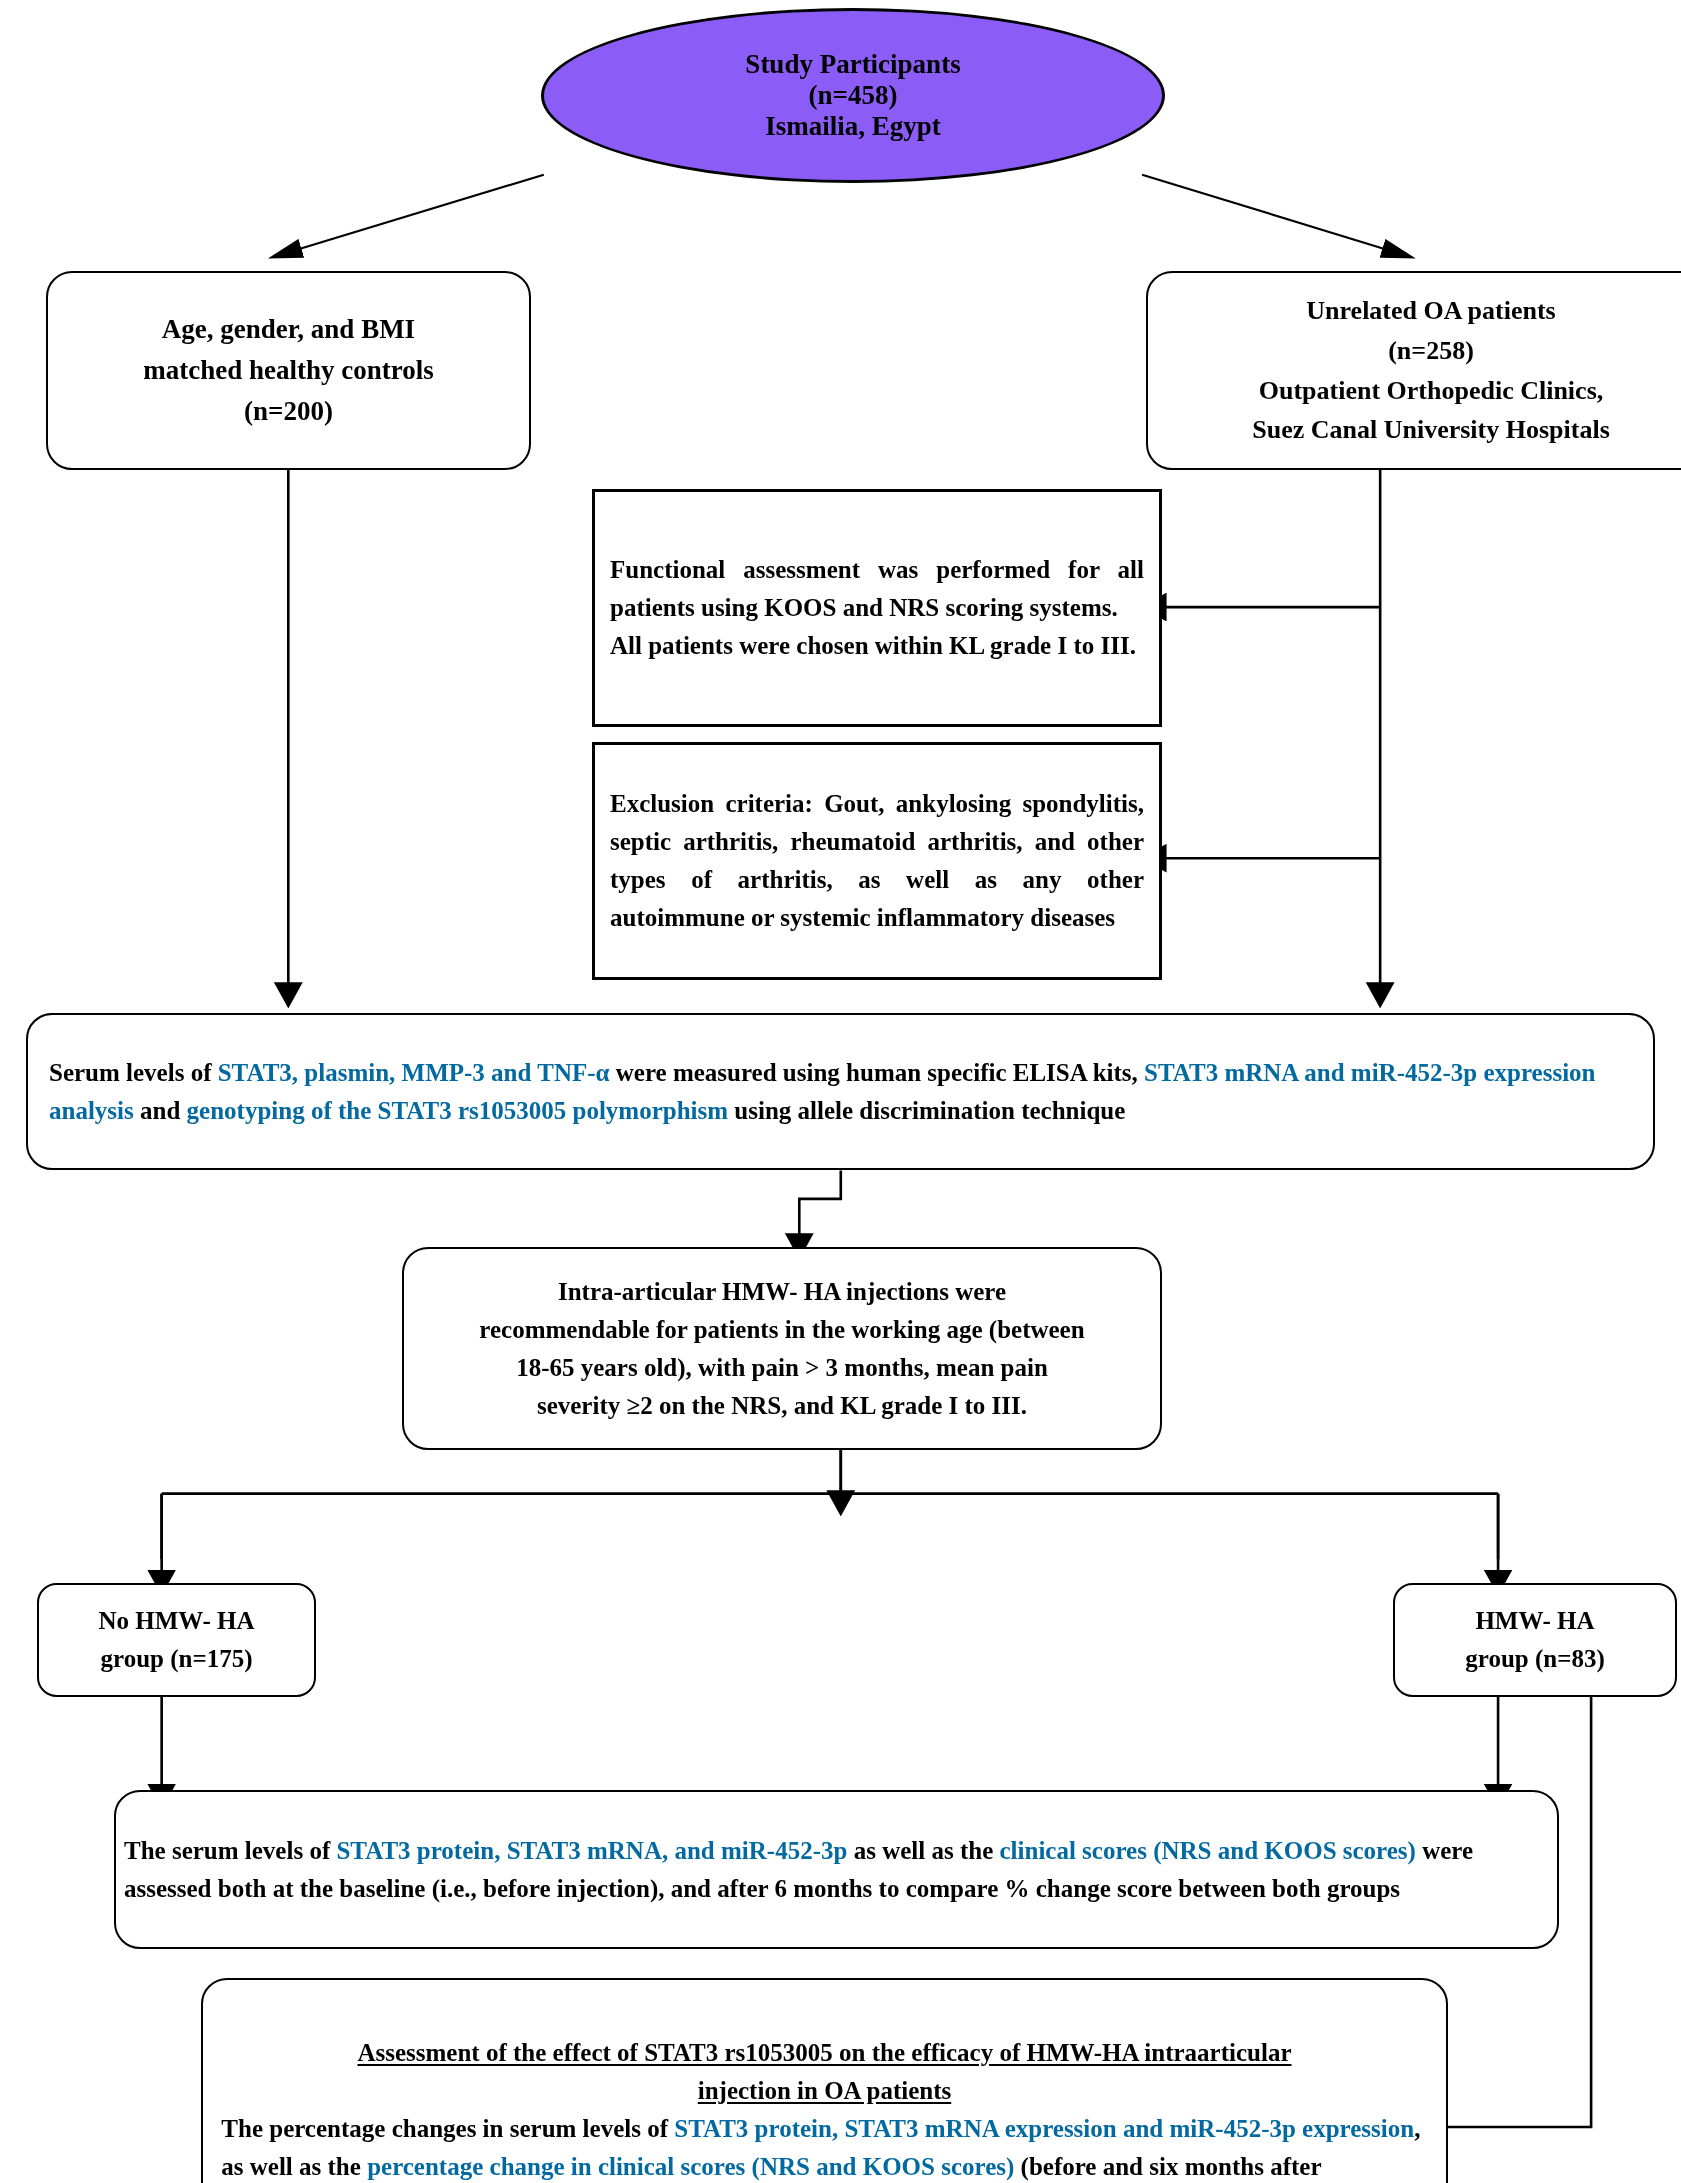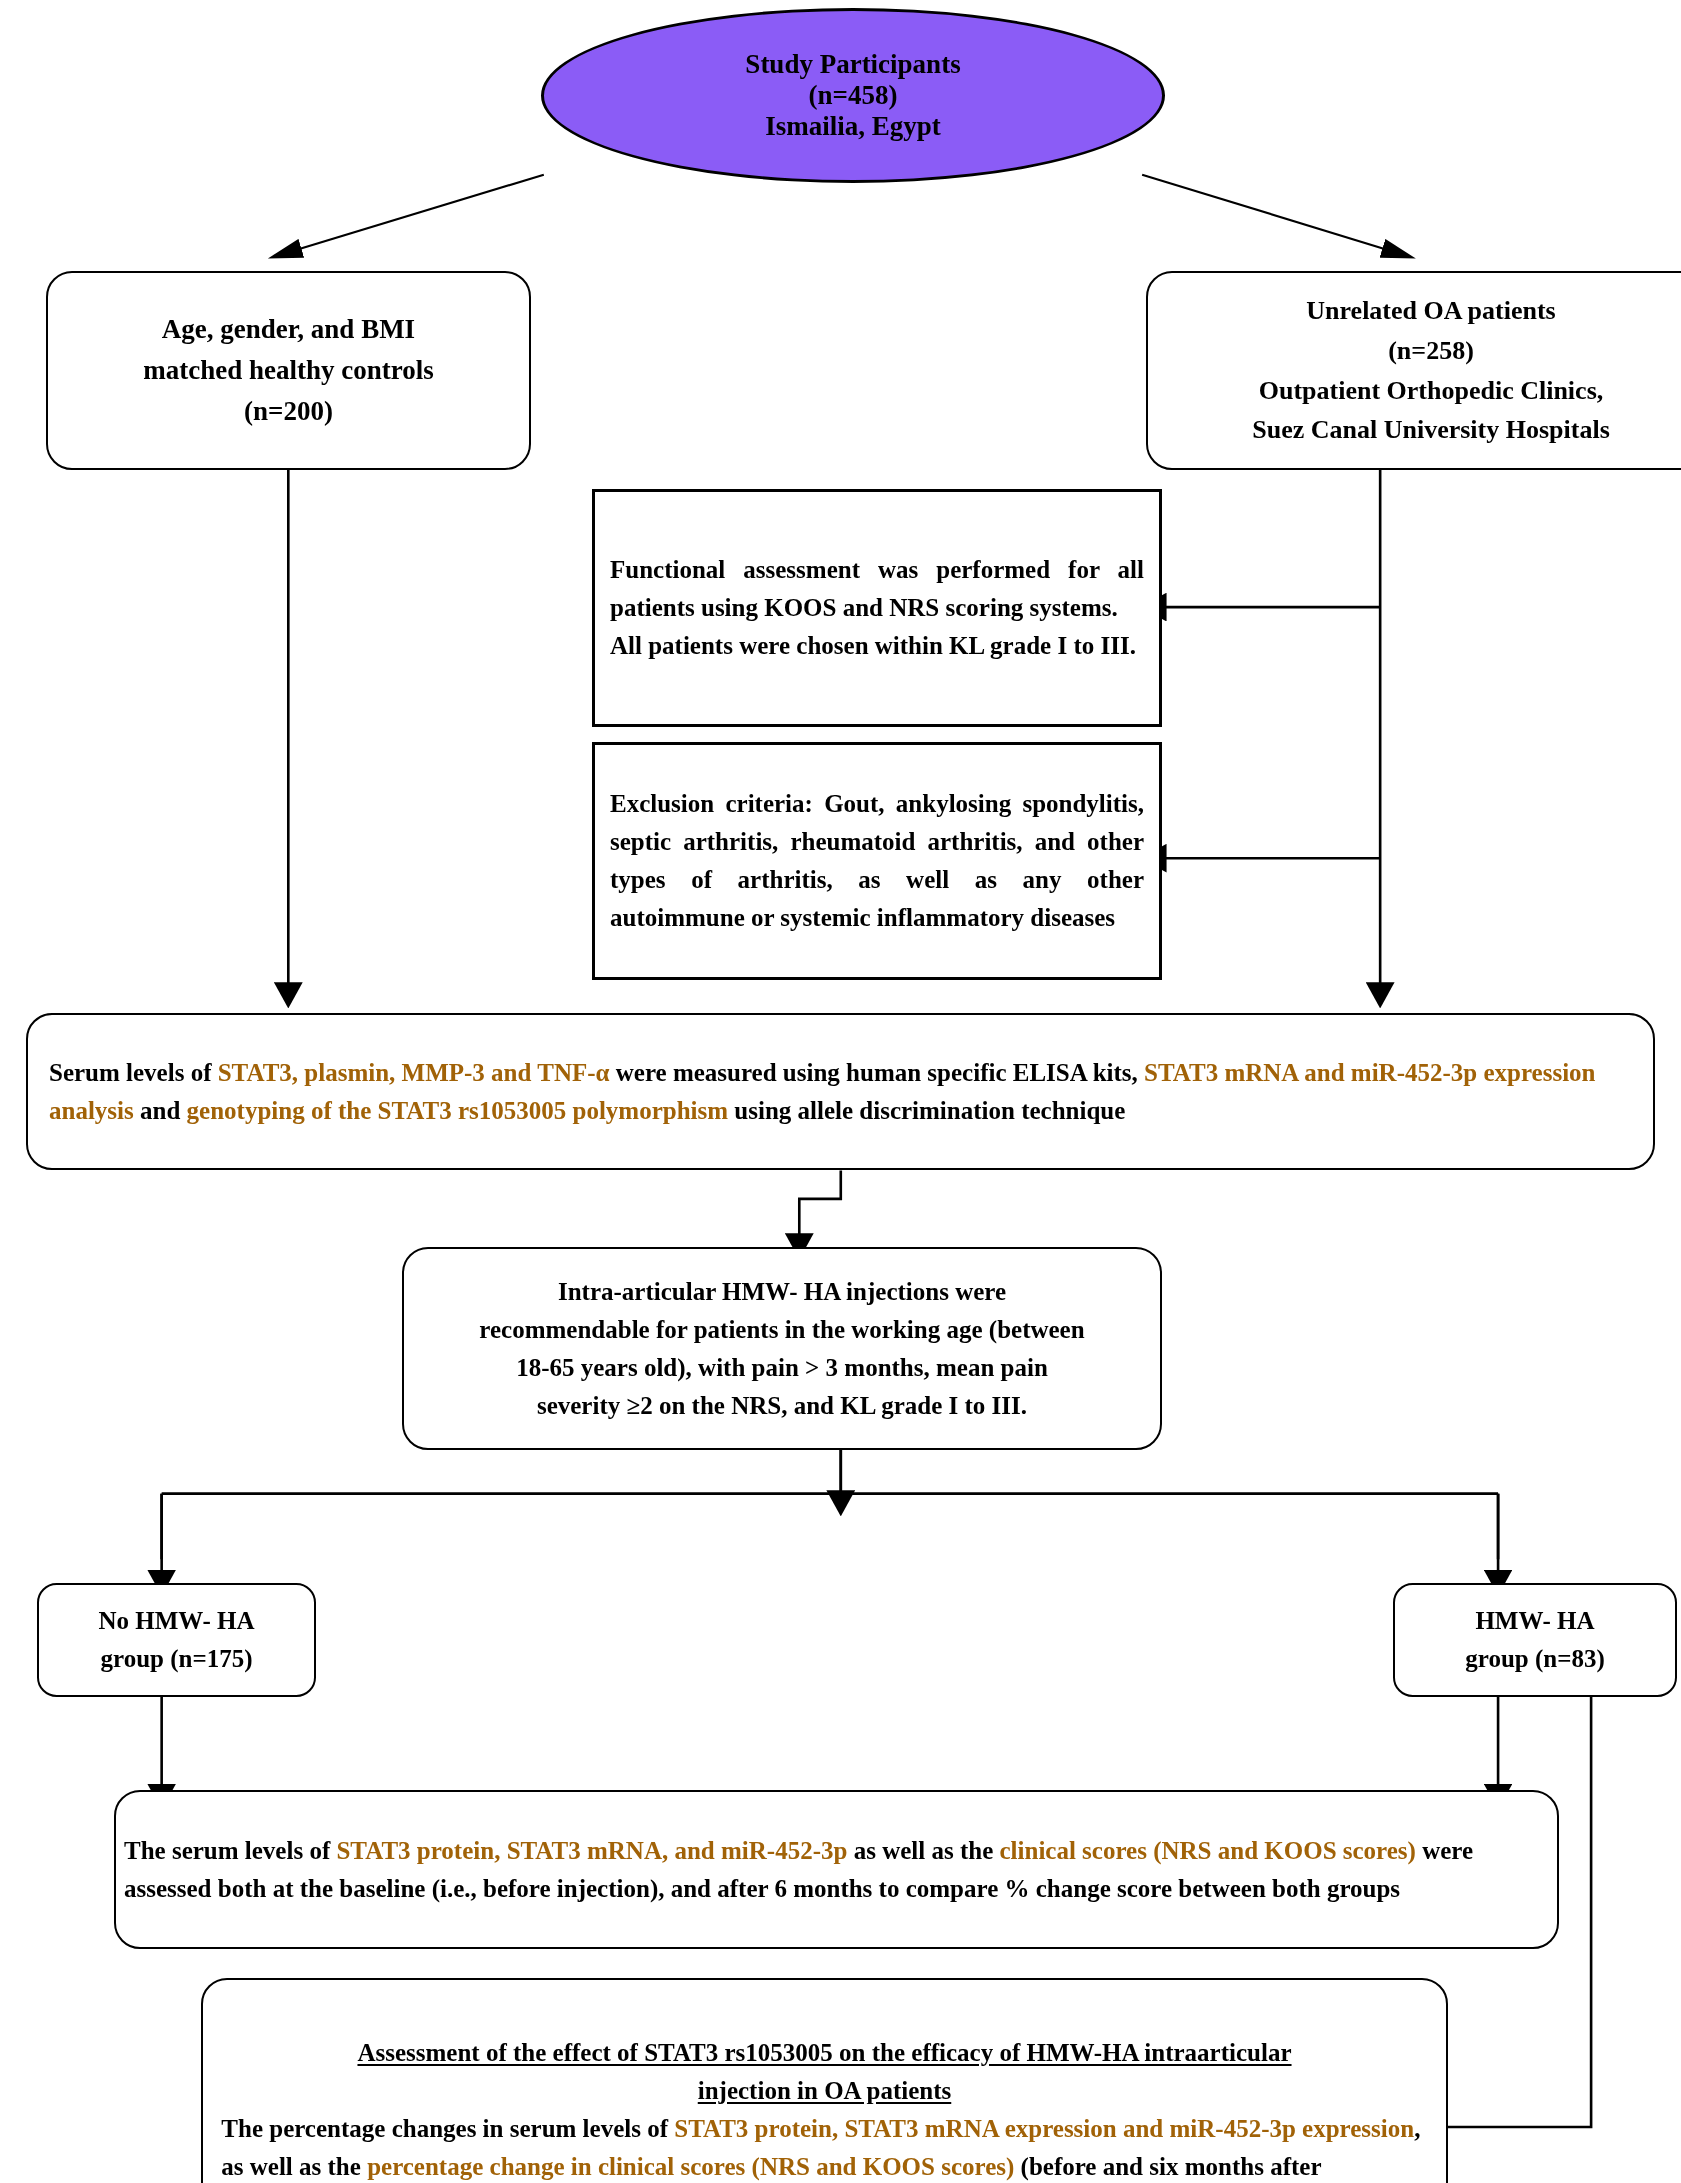--- a/index.html
+++ b/index.html
@@ -42,21 +42,21 @@
     background:#8b5cf6;
     border:3.1px solid #000;
     border-radius:50%;
     display:flex;align-items:center;justify-content:center;
     text-align:center;
   }
   .b{ font-weight:bold; }
   .ctr{ text-align:center; }
   .just{ text-align:justify; text-align-last:left; }
   .left{ text-align:left; }
-  .red{ color:#a16207;text-align:right; }
+  .red{ color:#0369a1;text-align:right; }
   .u{ text-decoration:underline; text-underline-offset:2.6px; }
   .fs58{ font-size:25px; }
   .fs60{ font-size:26px; }
   .fs62{ font-size:27px; }
 </style>
 </head>
 <body>
 
 <div id="canvas">
 

